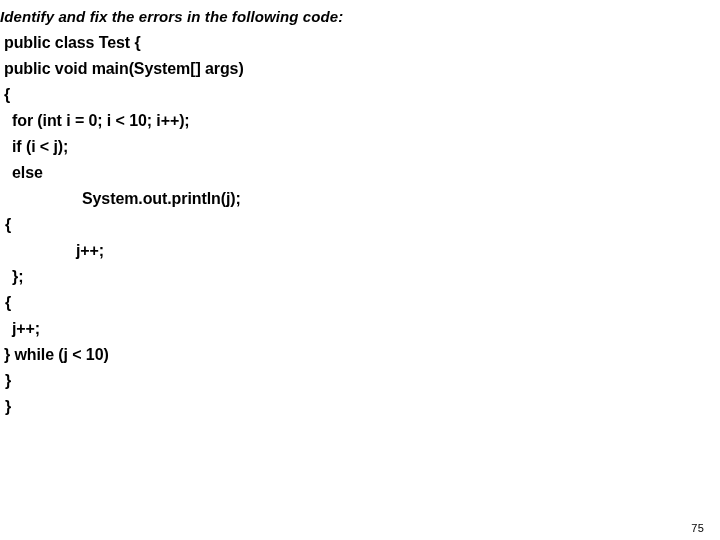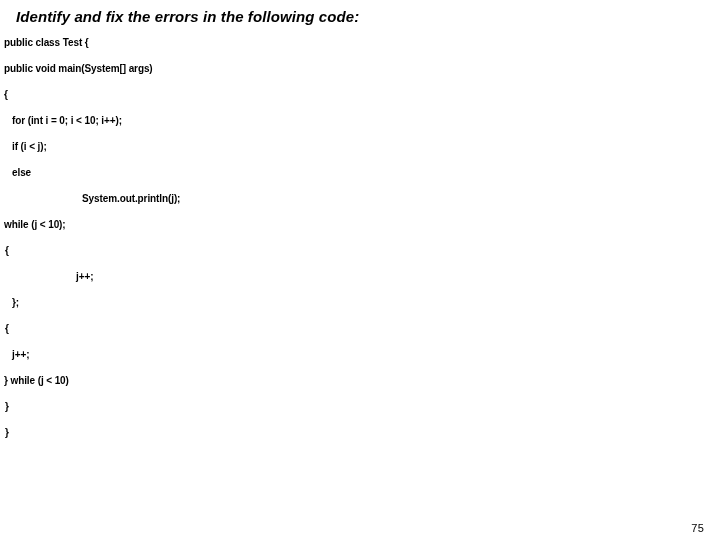--- a/index.html
+++ b/index.html
@@ -47,25 +47,25 @@
   .line.prompt {
     font-style: italic;
     font-weight: bold;
     font-size: 15px;
     letter-spacing: 0.1px;
   }
 
   
   .line.code {
     font-weight: 600;
-    font-size: 10px;
+    font-size: 16px;
   }
 
   
-  .ind-0  { padding-left: 16px;  }
+  .ind-0  { padding-left: 0px;  }
   .ind-1  { padding-left: 4px;  }
   .ind-2  { padding-left: 12px;  }
   .ind-3  { padding-left: 5px;  }
   .ind-deep { padding-left: 82px; }
   .ind-deep2 { padding-left: 76px; }
 
   #page-number {
     position: absolute;
     right: 16px;
     bottom: 6px;
@@ -85,21 +85,20 @@
     <div class="line prompt ind-0">Identify and fix the errors in the following code:</div>
 
     <div id="code-block">
         <div class="line code ind-1">public class Test {</div>
         <div class="line code ind-1">public void main(System[] args)</div>
         <div class="line code ind-1">{</div>
         <div class="line code ind-2">for (int i = 0; i &lt; 10; i++);</div>
         <div class="line code ind-2">if (i &lt; j);</div>
         <div class="line code ind-2">else</div>
         <div class="line code ind-deep">System.out.println(j);</div>
-        <div class="line code ind-1">while (j &lt; 10);</div>
         <div class="line code ind-3">{</div>
         <div class="line code ind-deep2">j++;</div>
         <div class="line code ind-2">};</div>
         <div class="line code ind-3">{</div>
         <div class="line code ind-2">j++;</div>
         <div class="line code ind-1">} while (j &lt; 10)</div>
         <div class="line code ind-3">}</div>
         <div class="line code ind-3">}</div>
       </div>
 

